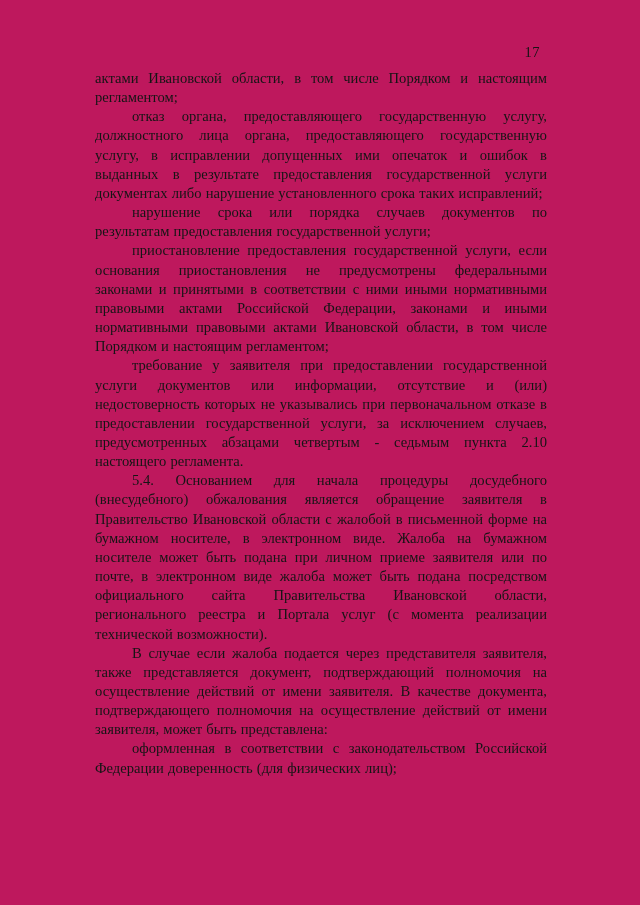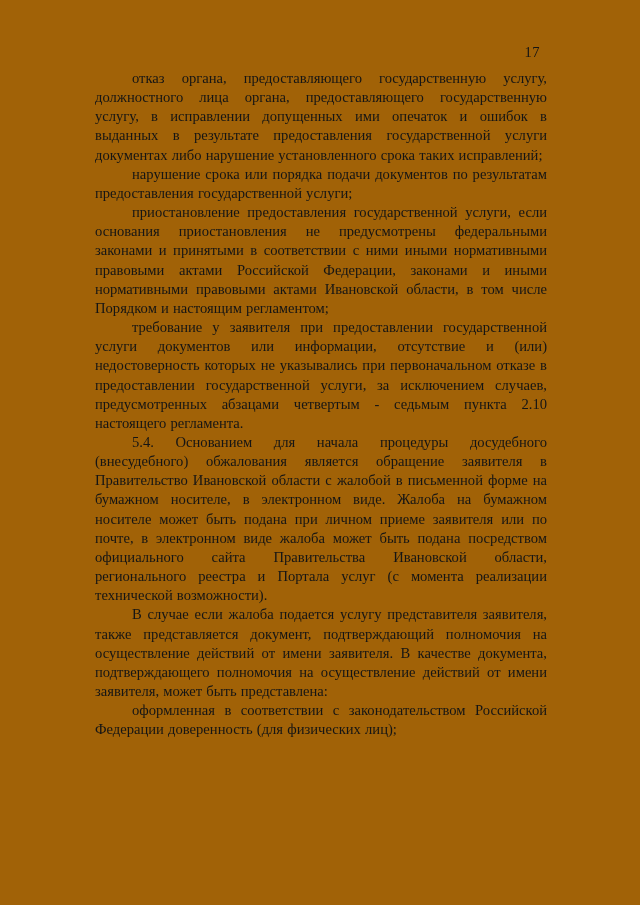--- a/index.html
+++ b/index.html
@@ -11,21 +11,21 @@
     width: 640px;
     height: 905px;
     background: #ffffff;
     font-family: "Liberation Serif", "DejaVu Serif", serif;
     color: #151515;
   }
   .page {
     position: relative;
     width: 640px;
     height: 905px;
-    background: #a16207;
+    background: #be185d;
     overflow: hidden;
   }
   .page-number {
     position: absolute;
     top: 44px;
     right: 100px;
     font-size: 14.5px;
     letter-spacing: 0.5px;
   }
   .text-block {
@@ -48,22 +48,23 @@
     text-indent: 0;
   }
 </style>
 </head>
 <body>
 
 <div class="page">
   <div class="page-number">17</div>
 
   <div class="text-block">
+    <p class="first">актами Ивановской области, в том числе Порядком и настоящим регламентом;</p>
     <p>отказ органа, предоставляющего государственную услугу, должностного лица органа, предоставляющего государственную услугу, в исправлении допущенных ими опечаток и ошибок в выданных в результате предоставления государственной услуги документах либо нарушение установленного срока таких исправлений;</p>
-    <p>нарушение срока или порядка подачи документов по результатам предоставления государственной услуги;</p>
+    <p>нарушение срока или порядка случаев документов по результатам предоставления государственной услуги;</p>
     <p>приостановление предоставления государственной услуги, если основания приостановления не предусмотрены федеральными законами и принятыми в соответствии с ними иными нормативными правовыми актами Российской Федерации, законами и иными нормативными правовыми актами Ивановской области, в том числе Порядком и настоящим регламентом;</p>
     <p>требование у заявителя при предоставлении государственной услуги документов или информации, отсутствие и (или) недостоверность которых не указывались при первоначальном отказе в предоставлении государственной услуги, за исключением случаев, предусмотренных абзацами четвертым - седьмым пункта 2.10 настоящего регламента.</p>
     <p>5.4. Основанием для начала процедуры досудебного (внесудебного) обжалования является обращение заявителя в Правительство Ивановской области с жалобой в письменной форме на бумажном носителе, в электронном виде. Жалоба на бумажном носителе может быть подана при личном приеме заявителя или по почте, в электронном виде жалоба может быть подана посредством официального сайта Правительства Ивановской области, регионального реестра и Портала услуг (с момента реализации технической возможности).</p>
-    <p>В случае если жалоба подается услугу представителя заявителя, также представляется документ, подтверждающий полномочия на осуществление действий от имени заявителя. В качестве документа, подтверждающего полномочия на осуществление действий от имени заявителя, может быть представлена:</p>
+    <p>В случае если жалоба подается через представителя заявителя, также представляется документ, подтверждающий полномочия на осуществление действий от имени заявителя. В качестве документа, подтверждающего полномочия на осуществление действий от имени заявителя, может быть представлена:</p>
     <p>оформленная в соответствии с законодательством Российской Федерации доверенность (для физических лиц);</p>
 
   </div>
 </div>
 
 </body></html>

